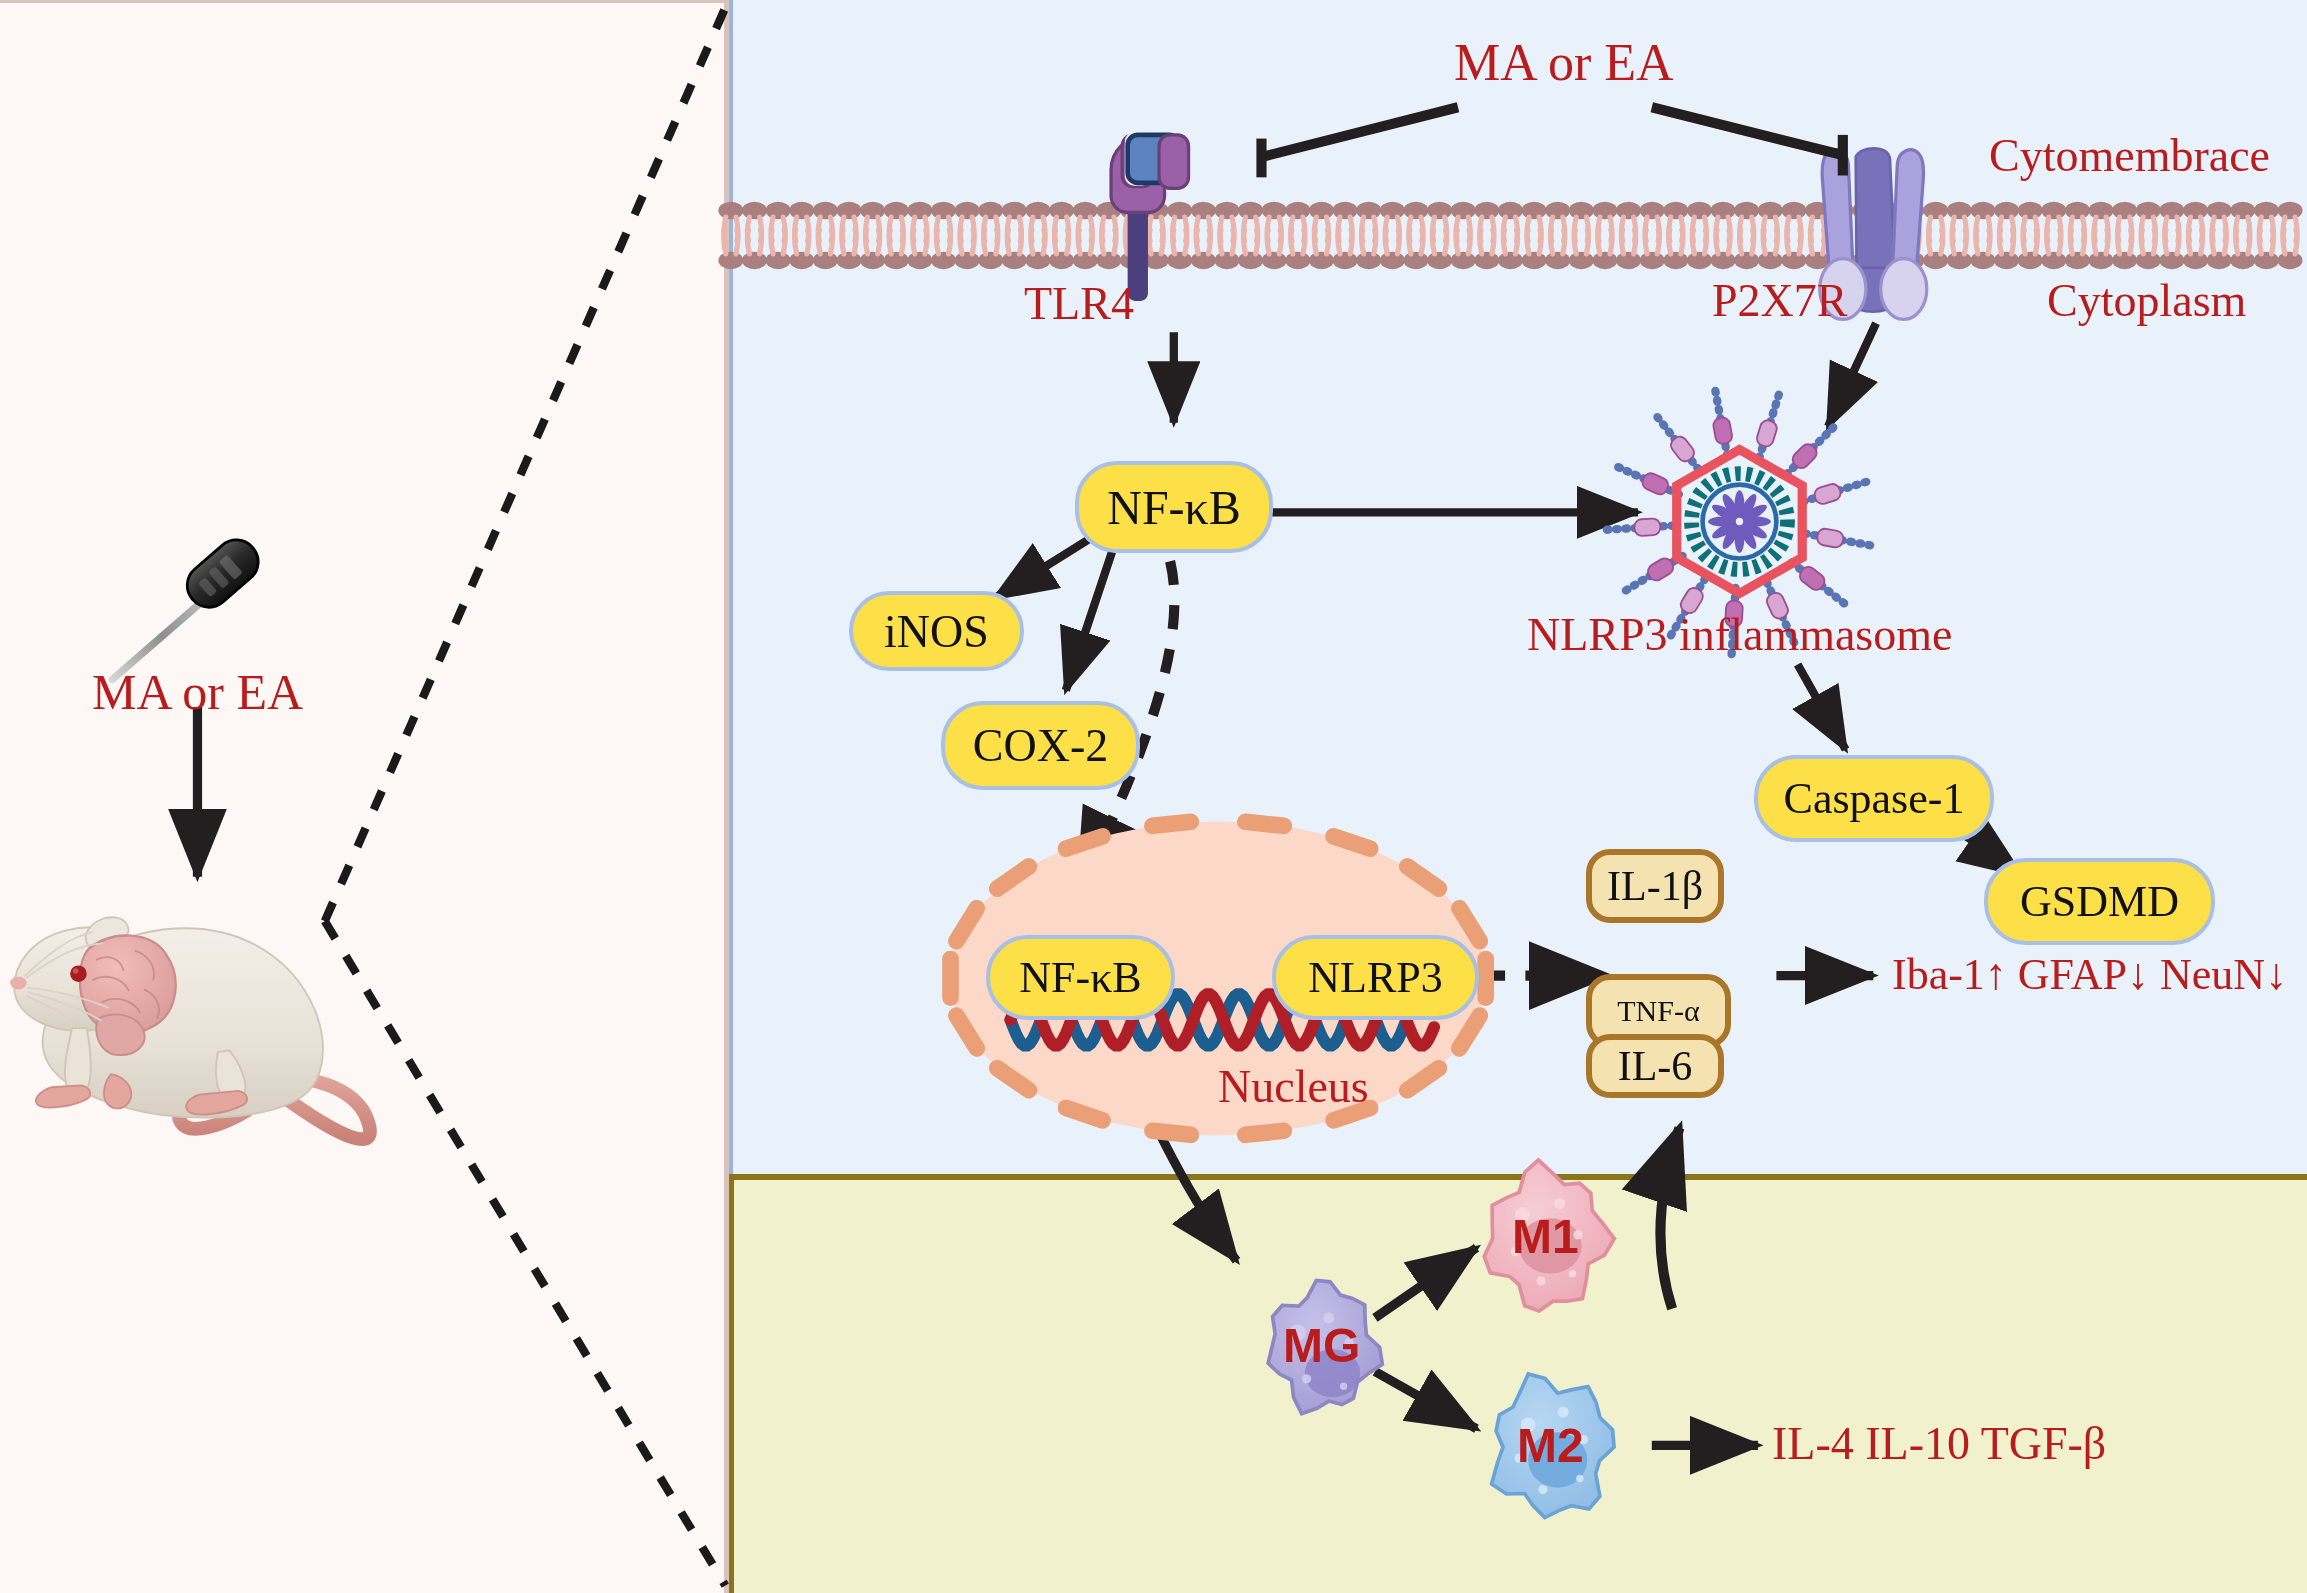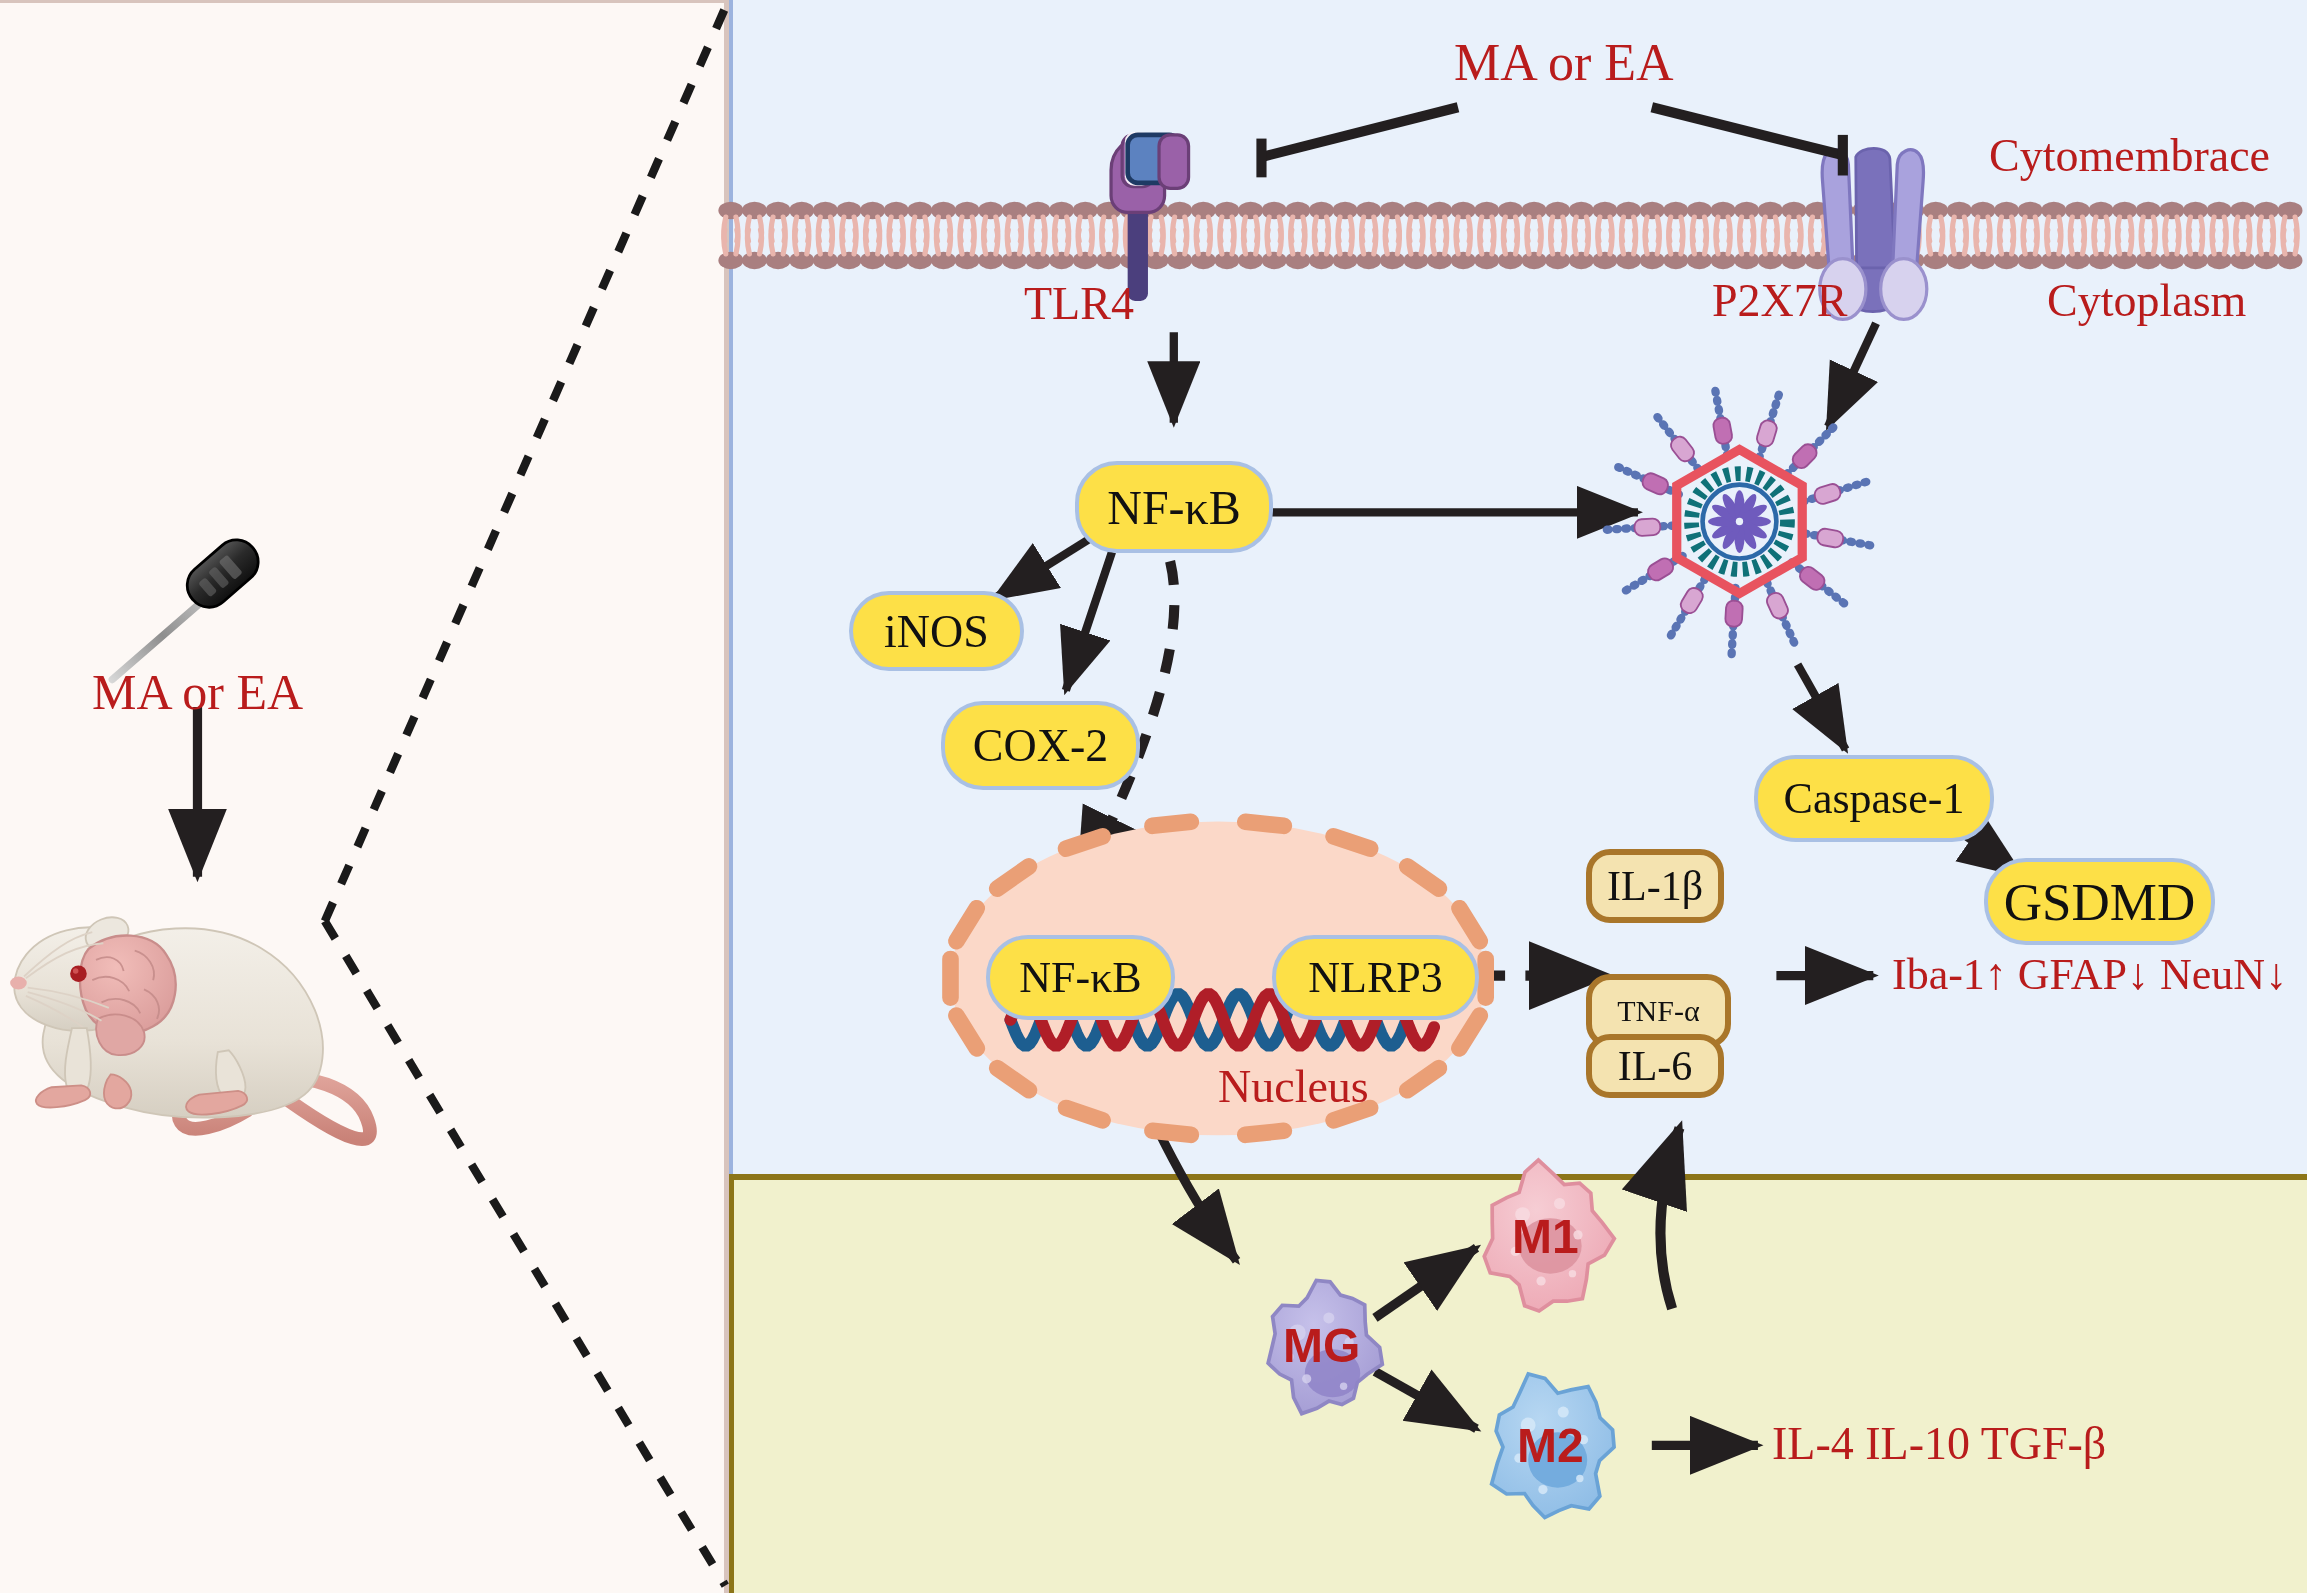--- a/index.html
+++ b/index.html
@@ -738,30 +738,31 @@
     </g>
   </svg>
 
   <div class="txt" style="left:92px;top:663px;font-size:50px;">MA or EA</div>
 
   <div class="txt" style="left:1454px;top:33px;font-size:52px;">MA or EA</div>
   <div class="txt" style="left:1989px;top:129px;font-size:46px;">Cytomembrace</div>
   <div class="txt" style="left:2047px;top:274px;font-size:46px;">Cytoplasm</div>
   <div class="txt" style="left:1024px;top:277px;font-size:46px;">TLR4</div>
   <div class="txt" style="left:1712px;top:274px;font-size:46px;">P2X7R</div>
+  <div class="txt" style="left:1527px;top:608px;font-size:46px;">NLRP3 inflammasome</div>
   <div class="txt" style="left:1218px;top:1060px;font-size:46px;">Nucleus</div>
   <div class="txt" style="left:1892px;top:949px;font-size:44px;">Iba-1↑ GFAP↓ NeuN↓</div>
 
   <div class="txt" style="left:1772px;top:1417px;font-size:46px;">IL-4 IL-10 TGF-β</div>
 
   <div class="node" style="left:1075px;top:461px;width:198px;height:92px;font-size:48px;">NF-κB</div>
   <div class="node" style="left:849px;top:591px;width:175px;height:80px;font-size:46px;">iNOS</div>
   <div class="node" style="left:941px;top:701px;width:199px;height:89px;font-size:46px;">COX-2</div>
   <div class="node" style="left:1754px;top:755px;width:240px;height:87px;font-size:44px;">Caspase-1</div>
-  <div class="node" style="left:1984px;top:858px;width:231px;height:87px;font-size:53px;">GSDMD</div>
+  <div class="node" style="left:1984px;top:858px;width:231px;height:87px;font-size:44px;">GSDMD</div>
   <div class="node" style="left:986px;top:935px;width:189px;height:85px;font-size:44px;">NF-κB</div>
   <div class="node" style="left:1272px;top:935px;width:207px;height:85px;font-size:44px;">NLRP3</div>
 
   <div class="pill" style="left:1586px;top:849px;width:138px;height:74px;font-size:42px;">IL-1β</div>
   <div class="pill" style="left:1586px;top:940px;width:145px;height:74px;font-size:30px;margin-top:34px;">TNF-α</div>
   <div class="pill" style="left:1586px;top:1034px;width:138px;height:64px;font-size:42px;">IL-6</div>
 
   <div class="txt" style="left:1283px;top:1318px;font-size:48px;font-weight:bold;font-family:'Liberation Sans',sans-serif;">MG</div>
   <div class="txt" style="left:1512px;top:1209px;font-size:48px;font-weight:bold;font-family:'Liberation Sans',sans-serif;">M1</div>
   <div class="txt" style="left:1517px;top:1418px;font-size:48px;font-weight:bold;font-family:'Liberation Sans',sans-serif;">M2</div>

